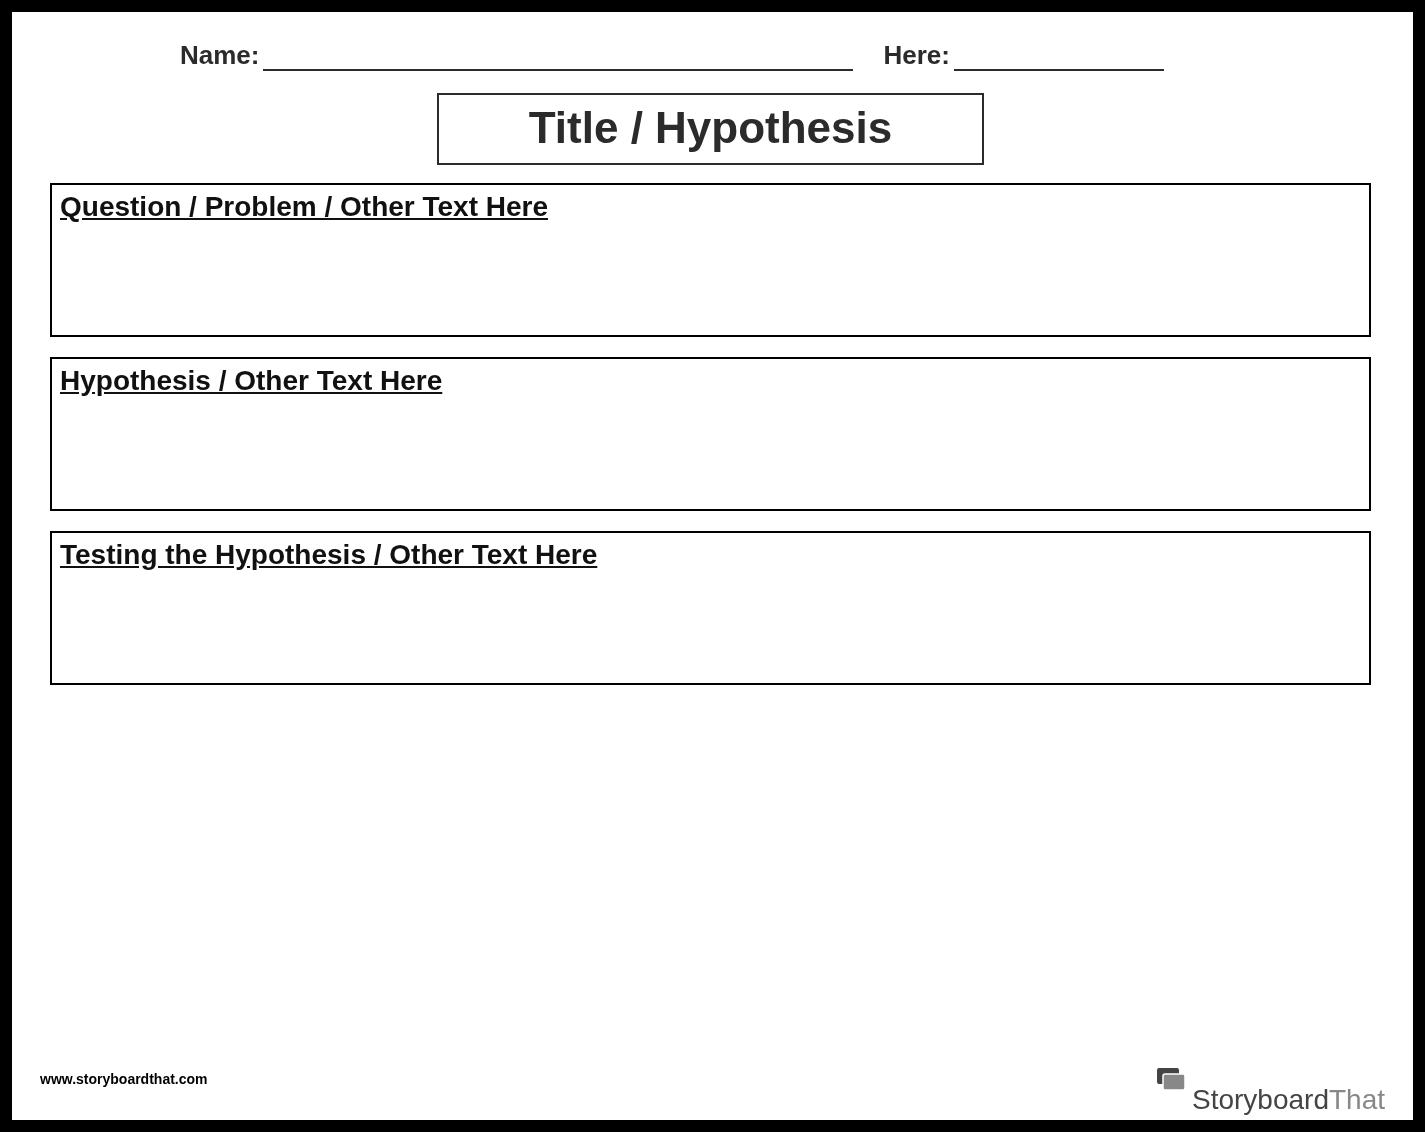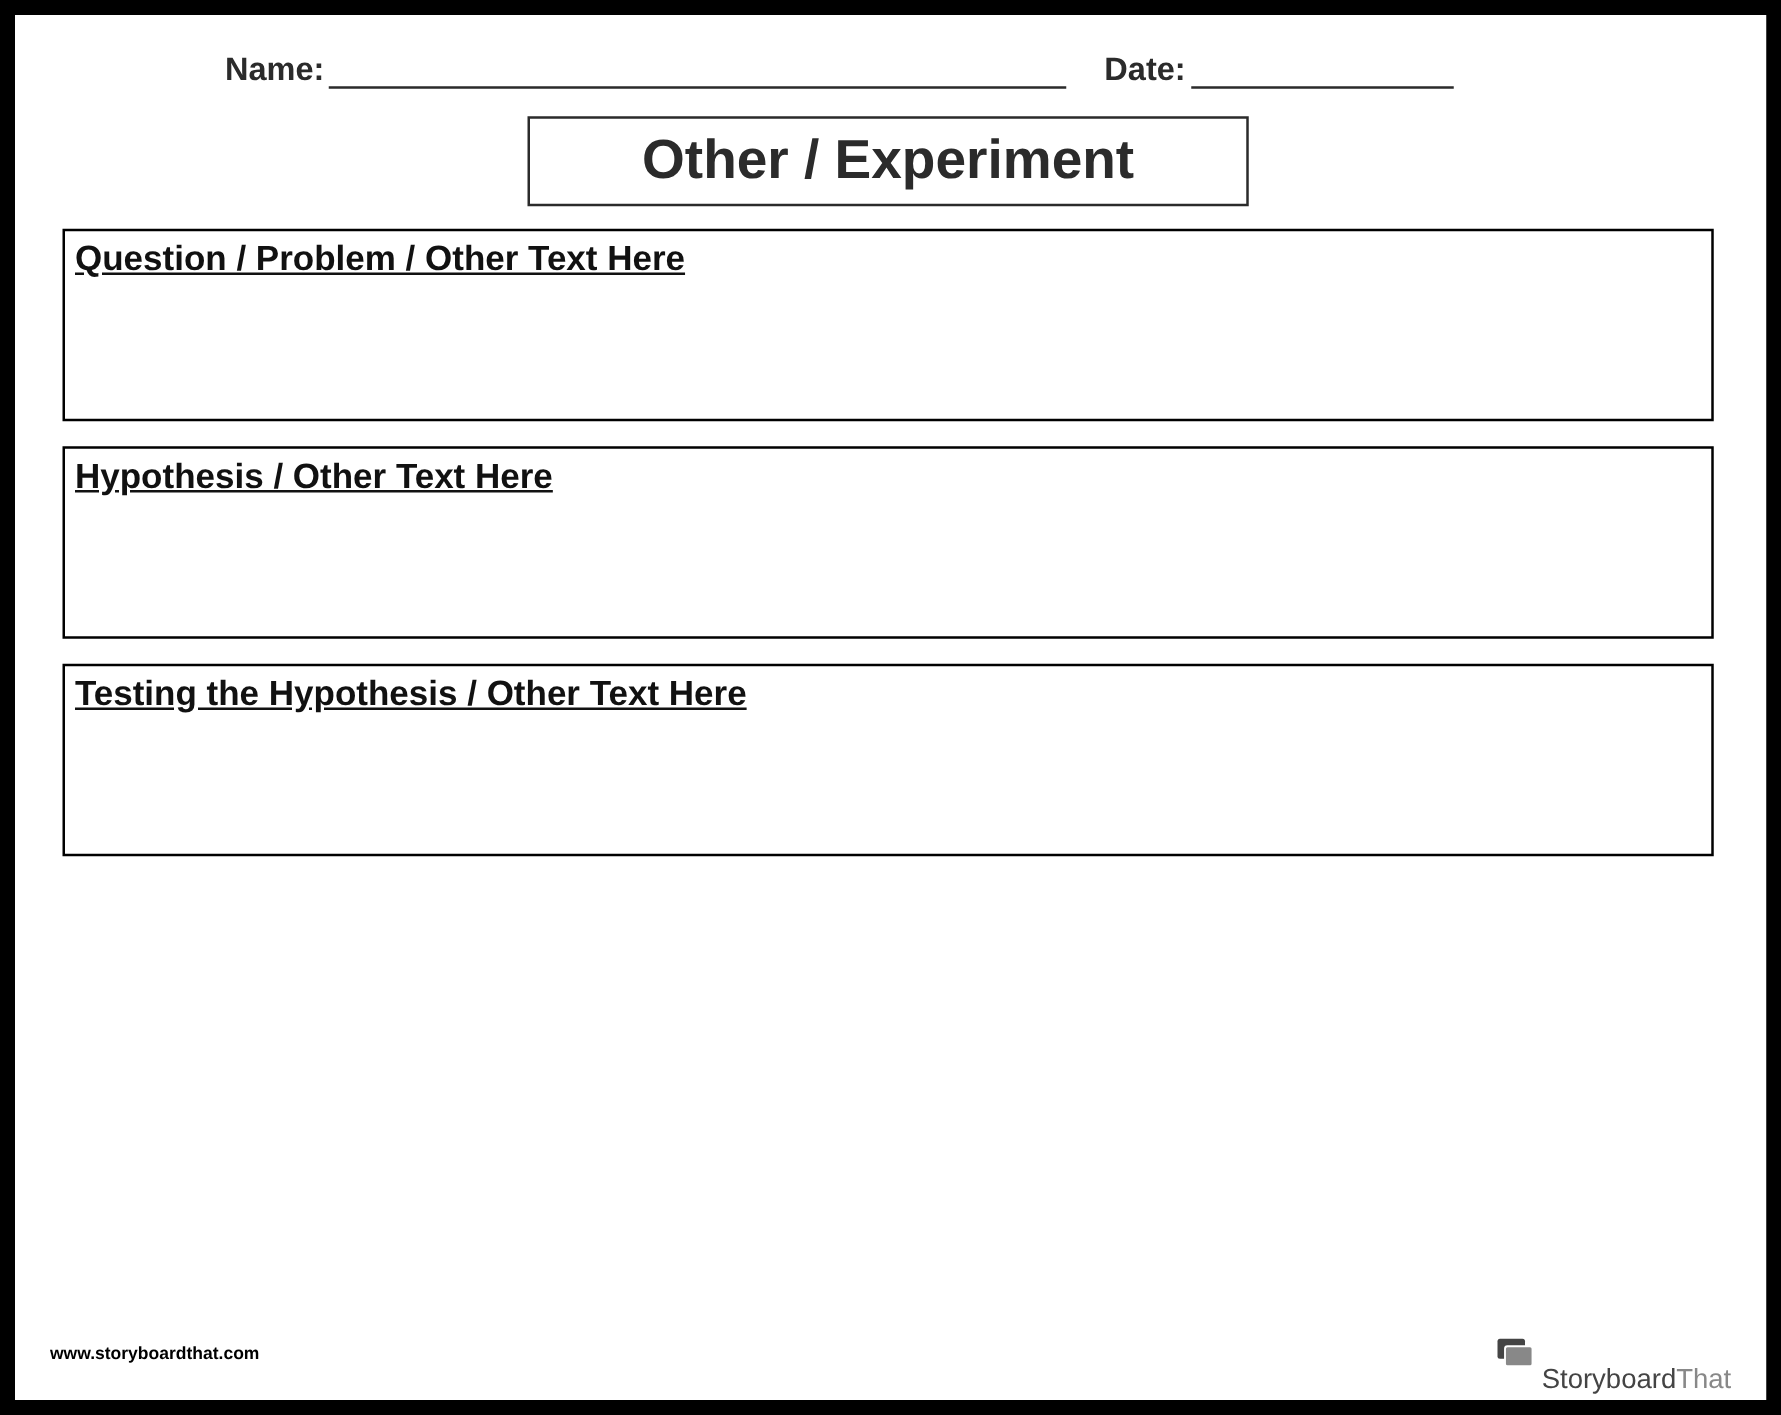--- a/index.html
+++ b/index.html
@@ -86,46 +86,46 @@
       align-items: center;
       gap: 6px;
     }
     .brand-icon {
       position: relative;
       width: 30px;
       height: 24px;
     }
     .brand-svg { display: block; }
     .brand-text {
-      font-size: 22px;
+      font-size: 28px;
       color: #555;
       font-family: Arial, sans-serif;
       margin-top: 43px;
     }
     .brand-bold { font-weight: 400; color: #444; }
     .brand-light { font-weight: 300; color: #888; }
   </style>
 </head>
 <body>
 
 <div class="page">
 
   <div class="header-row">
     <div class="name-block">
       <span>Name:</span>
       <span class="underline name-underline"></span>
     </div>
     <div class="date-block">
-      <span>Date:</span>
+      <span>Here:</span>
       <span class="underline date-underline"></span>
     </div>
   </div>
 
   <div class="title-wrap">
-    <div class="title-box">Other / Experiment</div>
+    <div class="title-box">Title / Hypothesis</div>
   </div>
 
   <div class="sections">
     <div class="section-box">
       <div class="section-label">Question / Problem / Other Text Here</div>
     </div>
     <div class="section-box">
       <div class="section-label">Hypothesis / Other Text Here</div>
     </div>
     <div class="section-box">

